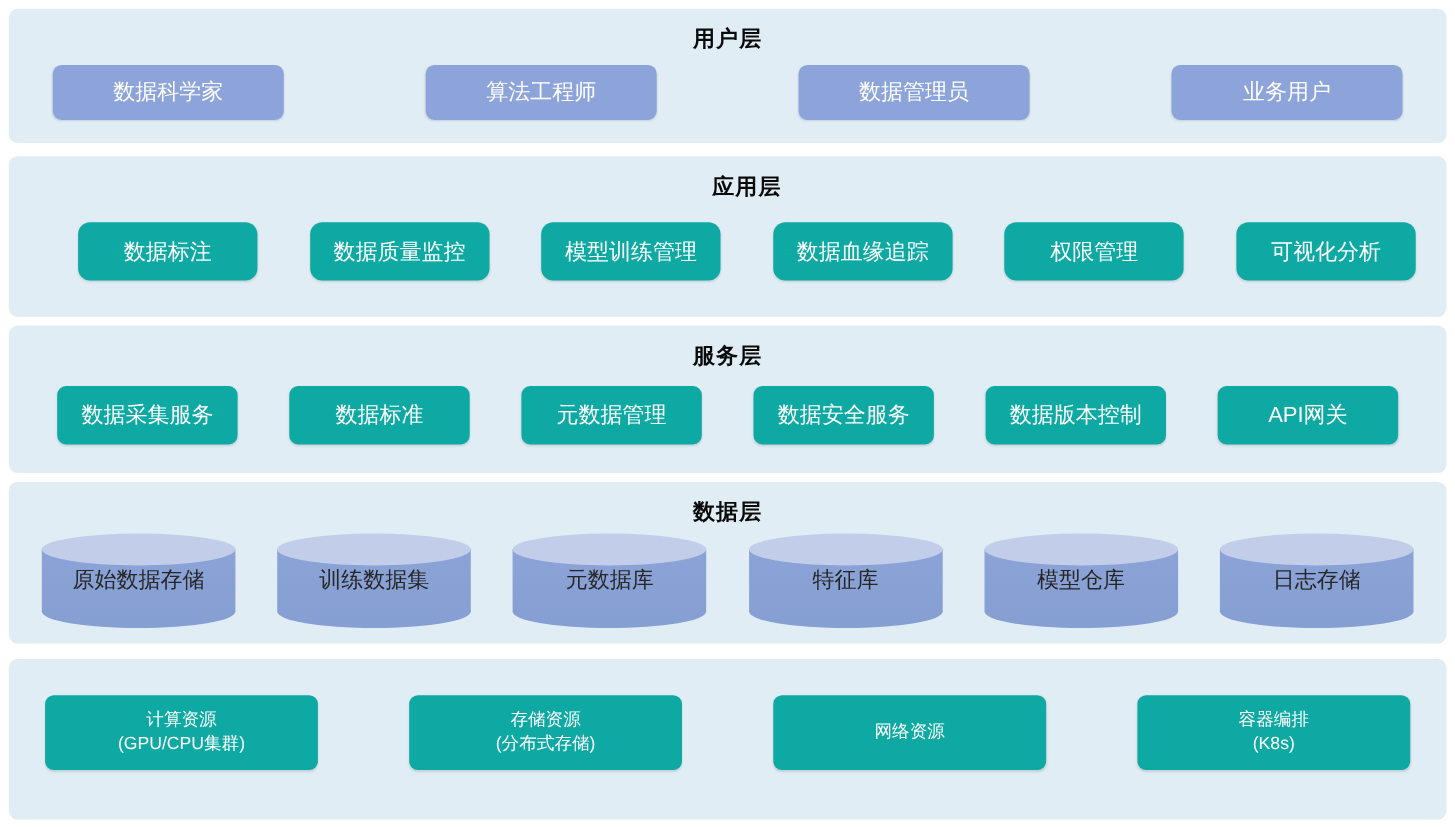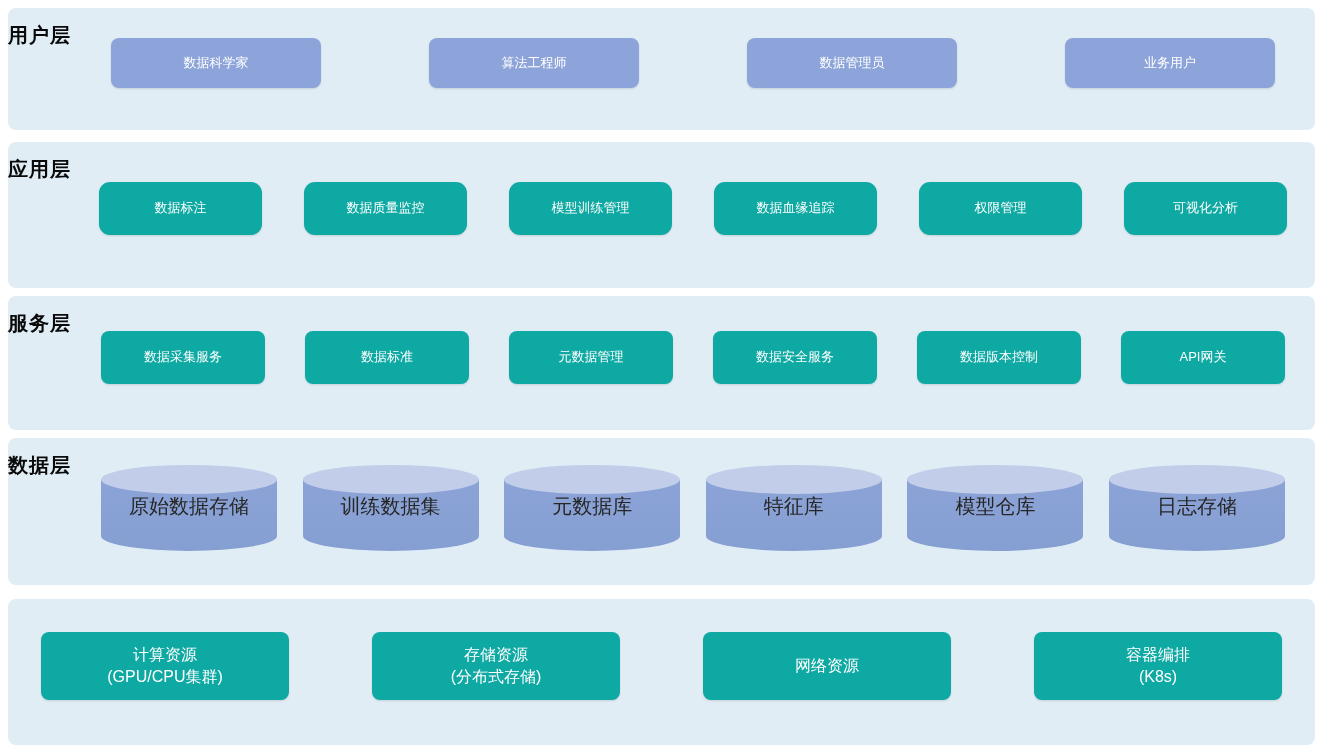--- a/index.html
+++ b/index.html
@@ -3,45 +3,45 @@
 <meta charset="utf-8">
 <style>
   html,body{margin:0;padding:0;background:#ffffff;font-family:"Liberation Sans","DejaVu Sans",sans-serif;}
   .canvas{
     width:1323px;height:753px;box-sizing:border-box;
     padding:8px;background:#ffffff;overflow:hidden;
   }
   .band{
     box-sizing:border-box;width:1307px;border-radius:8px;
     background:var(--bandBg,#e0edf5);
-    display:flex;flex-direction:row;
+    display:flex;flex-direction:column;
   }
   .band + .band{margin-top:12px;}
   .band-user{height:122px;}
   .band-app{height:146px;}
   .band-svc{height:134px;margin-top:8px !important;}
-  .band-app{margin-top:12px !important;}
+  .band-app{margin-top:12px !important;padding-left:35px;}
   .band-data{height:147px;margin-top:8px !important;}
   .band-infra{height:146px;margin-top:14px !important;}
   .band-title{
     margin:0;padding-top:14px;text-align:center;
     font-size:20px;font-weight:bold;color:#0a0a0a;letter-spacing:1px;
   }
   .band-row{
     flex:1;display:flex;align-items:center;justify-content:space-between;
   }
   .band-user .band-row{padding:0 40px 12px;}
   .band-app  .band-row{padding:0 28px 14px;}
-  .band-svc  .band-row{padding:0 30px 12px;}
+  .band-svc  .band-row{padding:0 44px 12px;}
   .band-data .band-row{padding:0 30px 8px;}
   .band-infra .band-row{padding:0 33px 12px;}
 
   .pill,.teal{
     display:flex;flex-direction:column;align-items:center;justify-content:center;
-    border-radius:8px;color:#ffffff;font-size:13px;text-align:center;
+    border-radius:8px;color:#ffffff;font-size:20px;text-align:center;
     box-shadow:0 1px 2px rgba(0,0,0,0.12);
   }
   .pill{background:var(--pill,#8ca4d9);width:210px;height:50px;}
   .teal{background:var(--teal,#0ea9a3);}
   .band-app .teal{width:163px;height:53px;border-radius:11px;}
   .band-svc .teal{width:164px;height:53px;}
   .band-infra .teal{width:248px;height:68px;font-size:16px;line-height:1.35;}
   .band-infra .teal div:empty{display:none;}
 
   

